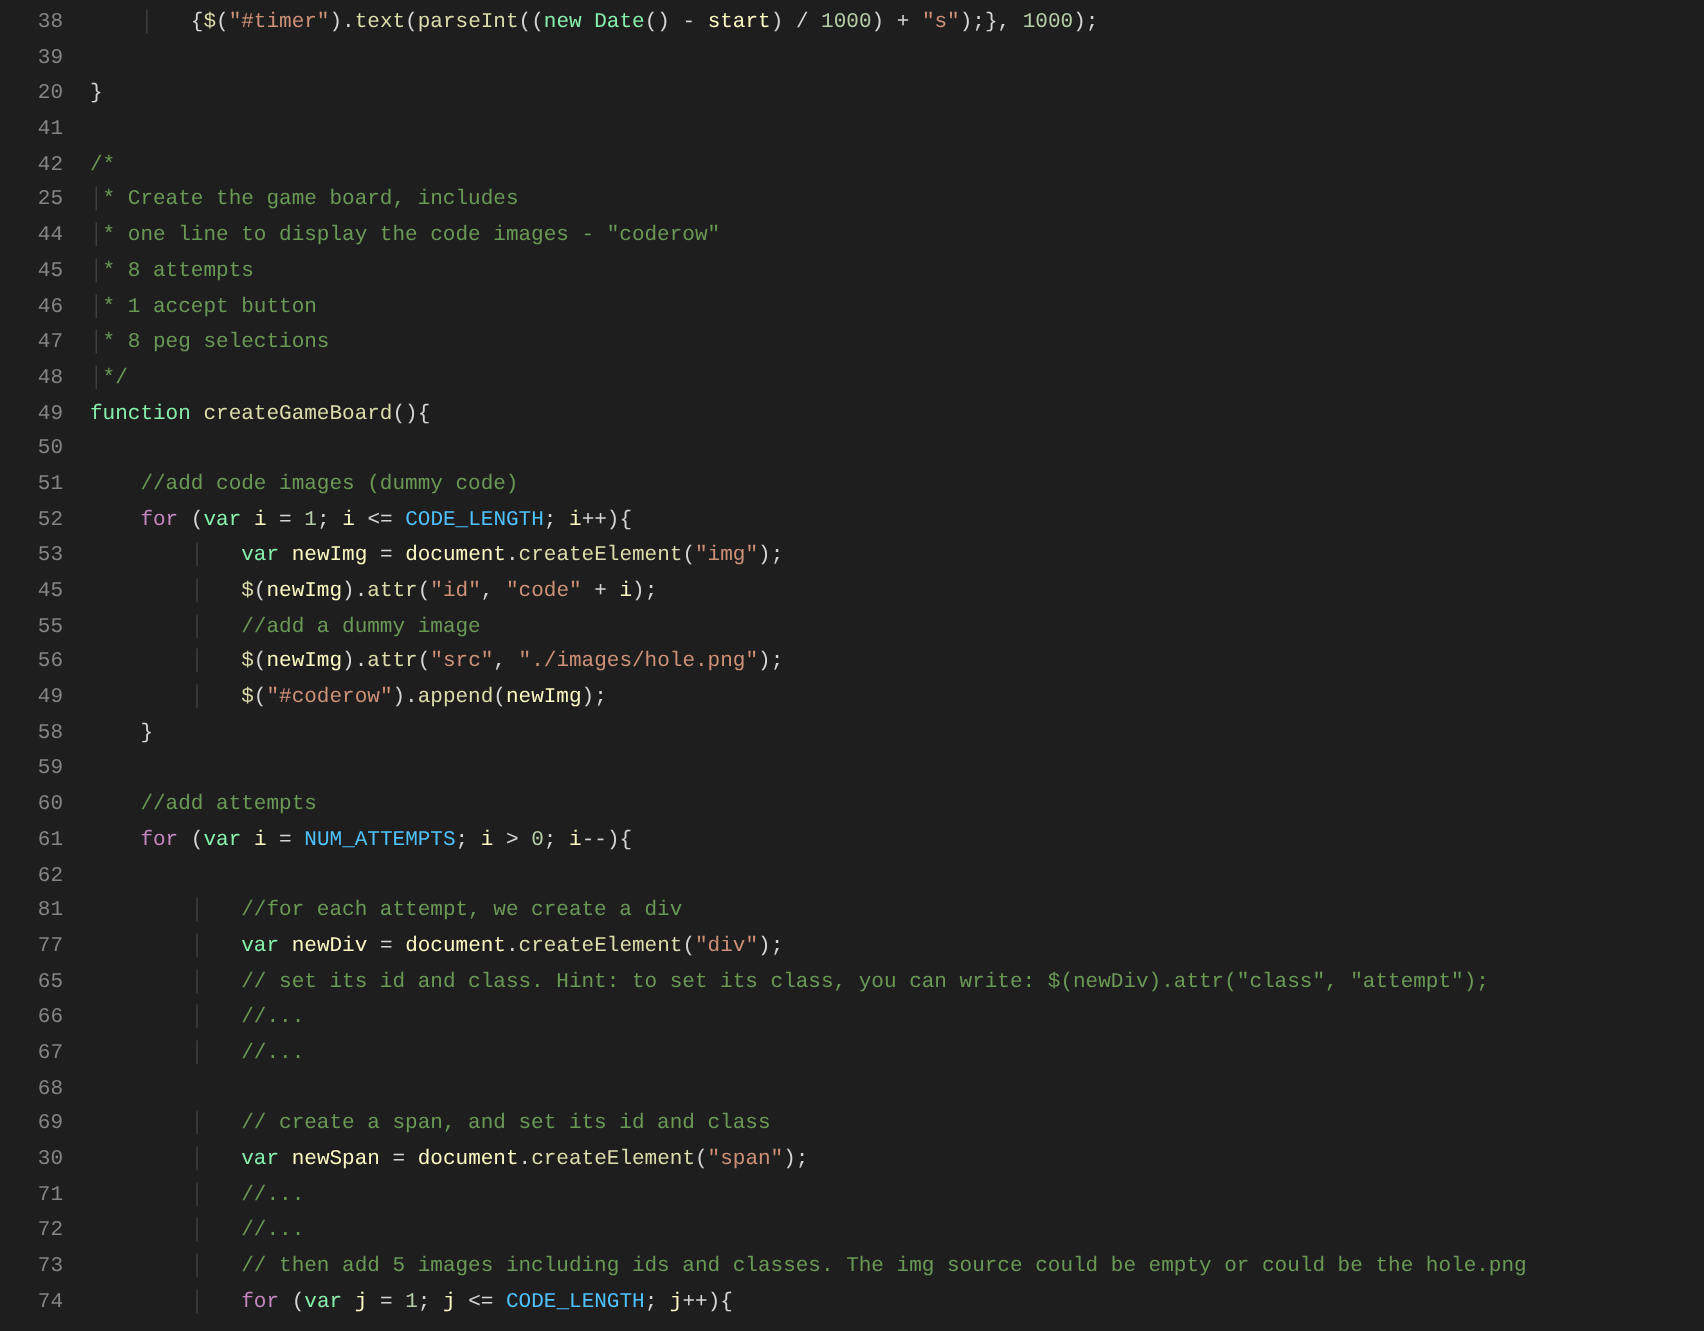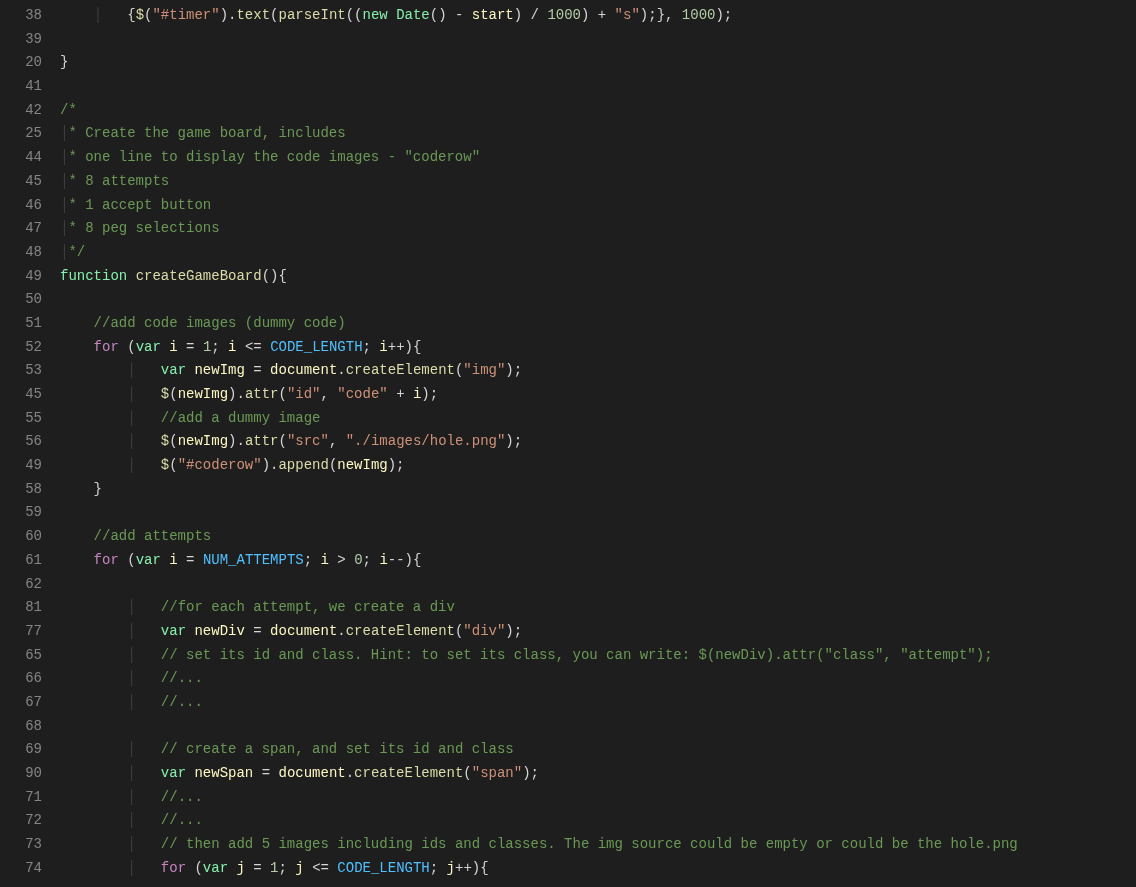--- a/index.html
+++ b/index.html
@@ -83,20 +83,20 @@
       <div class="ln">60</div>
       <div class="ln">61</div>
       <div class="ln">62</div>
       <div class="ln">81</div>
       <div class="ln">77</div>
       <div class="ln">65</div>
       <div class="ln">66</div>
       <div class="ln">67</div>
       <div class="ln">68</div>
       <div class="ln">69</div>
-      <div class="ln">90</div>
+      <div class="ln">30</div>
       <div class="ln">71</div>
       <div class="ln">72</div>
       <div class="ln">73</div>
       <div class="ln">74</div>
     </div>
   <div class="code" id="code"><div class="line">    <span class="guide">│   </span><span class="op">{</span><span class="fn">$</span><span class="op">(</span><span class="str">"#timer"</span><span class="op">).</span><span class="fn">text</span><span class="op">(</span><span class="fn">parseInt</span><span class="op">((</span><span class="kw">new</span><span class="op"> </span><span class="cls">Date</span><span class="op">() - </span><span class="var">start</span><span class="op">) / </span><span class="num">1000</span><span class="op">) + </span><span class="str">"s"</span><span class="op">);}, </span><span class="num">1000</span><span class="op">);</span></div><div class="line"></div><div class="line"><span class="op">}</span></div><div class="line"></div><div class="line"><span class="cm">/*</span></div><div class="line"><span class="guide">│</span><span class="cm">* Create the game board, includes</span></div><div class="line"><span class="guide">│</span><span class="cm">* one line to display the code images - "coderow"</span></div><div class="line"><span class="guide">│</span><span class="cm">* 8 attempts</span></div><div class="line"><span class="guide">│</span><span class="cm">* 1 accept button</span></div><div class="line"><span class="guide">│</span><span class="cm">* 8 peg selections</span></div><div class="line"><span class="guide">│</span><span class="cm">*/</span></div><div class="line"><span class="kw">function</span><span class="op"> </span><span class="fn">createGameBoard</span><span class="op">(){</span></div><div class="line"></div><div class="line">    <span class="cm">//add code images (dummy code)</span></div><div class="line">    <span class="kw2">for</span><span class="op"> (</span><span class="kw">var</span><span class="op"> </span><span class="var">i</span><span class="op"> = </span><span class="num">1</span><span class="op">; </span><span class="var">i</span><span class="op"> &lt;= </span><span class="const">CODE_LENGTH</span><span class="op">; </span><span class="var">i</span><span class="op">++){</span></div><div class="line">        <span class="guide">│   </span><span class="kw">var</span><span class="op"> </span><span class="var">newImg</span><span class="op"> = </span><span class="var">document</span><span class="op">.</span><span class="fn">createElement</span><span class="op">(</span><span class="str">"img"</span><span class="op">);</span></div><div class="line">        <span class="guide">│   </span><span class="fn">$</span><span class="op">(</span><span class="var">newImg</span><span class="op">).</span><span class="fn">attr</span><span class="op">(</span><span class="str">"id"</span><span class="op">, </span><span class="str">"code"</span><span class="op"> + </span><span class="var">i</span><span class="op">);</span></div><div class="line">        <span class="guide">│   </span><span class="cm">//add a dummy image</span></div><div class="line">        <span class="guide">│   </span><span class="fn">$</span><span class="op">(</span><span class="var">newImg</span><span class="op">).</span><span class="fn">attr</span><span class="op">(</span><span class="str">"src"</span><span class="op">, </span><span class="str">"./images/hole.png"</span><span class="op">);</span></div><div class="line">        <span class="guide">│   </span><span class="fn">$</span><span class="op">(</span><span class="str">"#coderow"</span><span class="op">).</span><span class="fn">append</span><span class="op">(</span><span class="var">newImg</span><span class="op">);</span></div><div class="line">    <span class="op">}</span></div><div class="line"></div><div class="line">    <span class="cm">//add attempts</span></div><div class="line">    <span class="kw2">for</span><span class="op"> (</span><span class="kw">var</span><span class="op"> </span><span class="var">i</span><span class="op"> = </span><span class="const">NUM_ATTEMPTS</span><span class="op">; </span><span class="var">i</span><span class="op"> &gt; </span><span class="num">0</span><span class="op">; </span><span class="var">i</span><span class="op">--){</span></div><div class="line"></div><div class="line">        <span class="guide">│   </span><span class="cm">//for each attempt, we create a div</span></div><div class="line">        <span class="guide">│   </span><span class="kw">var</span><span class="op"> </span><span class="var">newDiv</span><span class="op"> = </span><span class="var">document</span><span class="op">.</span><span class="fn">createElement</span><span class="op">(</span><span class="str">"div"</span><span class="op">);</span></div><div class="line">        <span class="guide">│   </span><span class="cm">// set its id and class. Hint: to set its class, you can write: $(newDiv).attr("class", "attempt");</span></div><div class="line">        <span class="guide">│   </span><span class="cm">//...</span></div><div class="line">        <span class="guide">│   </span><span class="cm">//...</span></div><div class="line"></div><div class="line">        <span class="guide">│   </span><span class="cm">// create a span, and set its id and class</span></div><div class="line">        <span class="guide">│   </span><span class="kw">var</span><span class="op"> </span><span class="var">newSpan</span><span class="op"> = </span><span class="var">document</span><span class="op">.</span><span class="fn">createElement</span><span class="op">(</span><span class="str">"span"</span><span class="op">);</span></div><div class="line">        <span class="guide">│   </span><span class="cm">//...</span></div><div class="line">        <span class="guide">│   </span><span class="cm">//...</span></div><div class="line">        <span class="guide">│   </span><span class="cm">// then add 5 images including ids and classes. The img source could be empty or could be the hole.png</span></div><div class="line">        <span class="guide">│   </span><span class="kw2">for</span><span class="op"> (</span><span class="kw">var</span><span class="op"> </span><span class="var">j</span><span class="op"> = </span><span class="num">1</span><span class="op">; </span><span class="var">j</span><span class="op"> &lt;= </span><span class="const">CODE_LENGTH</span><span class="op">; </span><span class="var">j</span><span class="op">++){</span></div></div>
 </div>
 
 </body></html>

